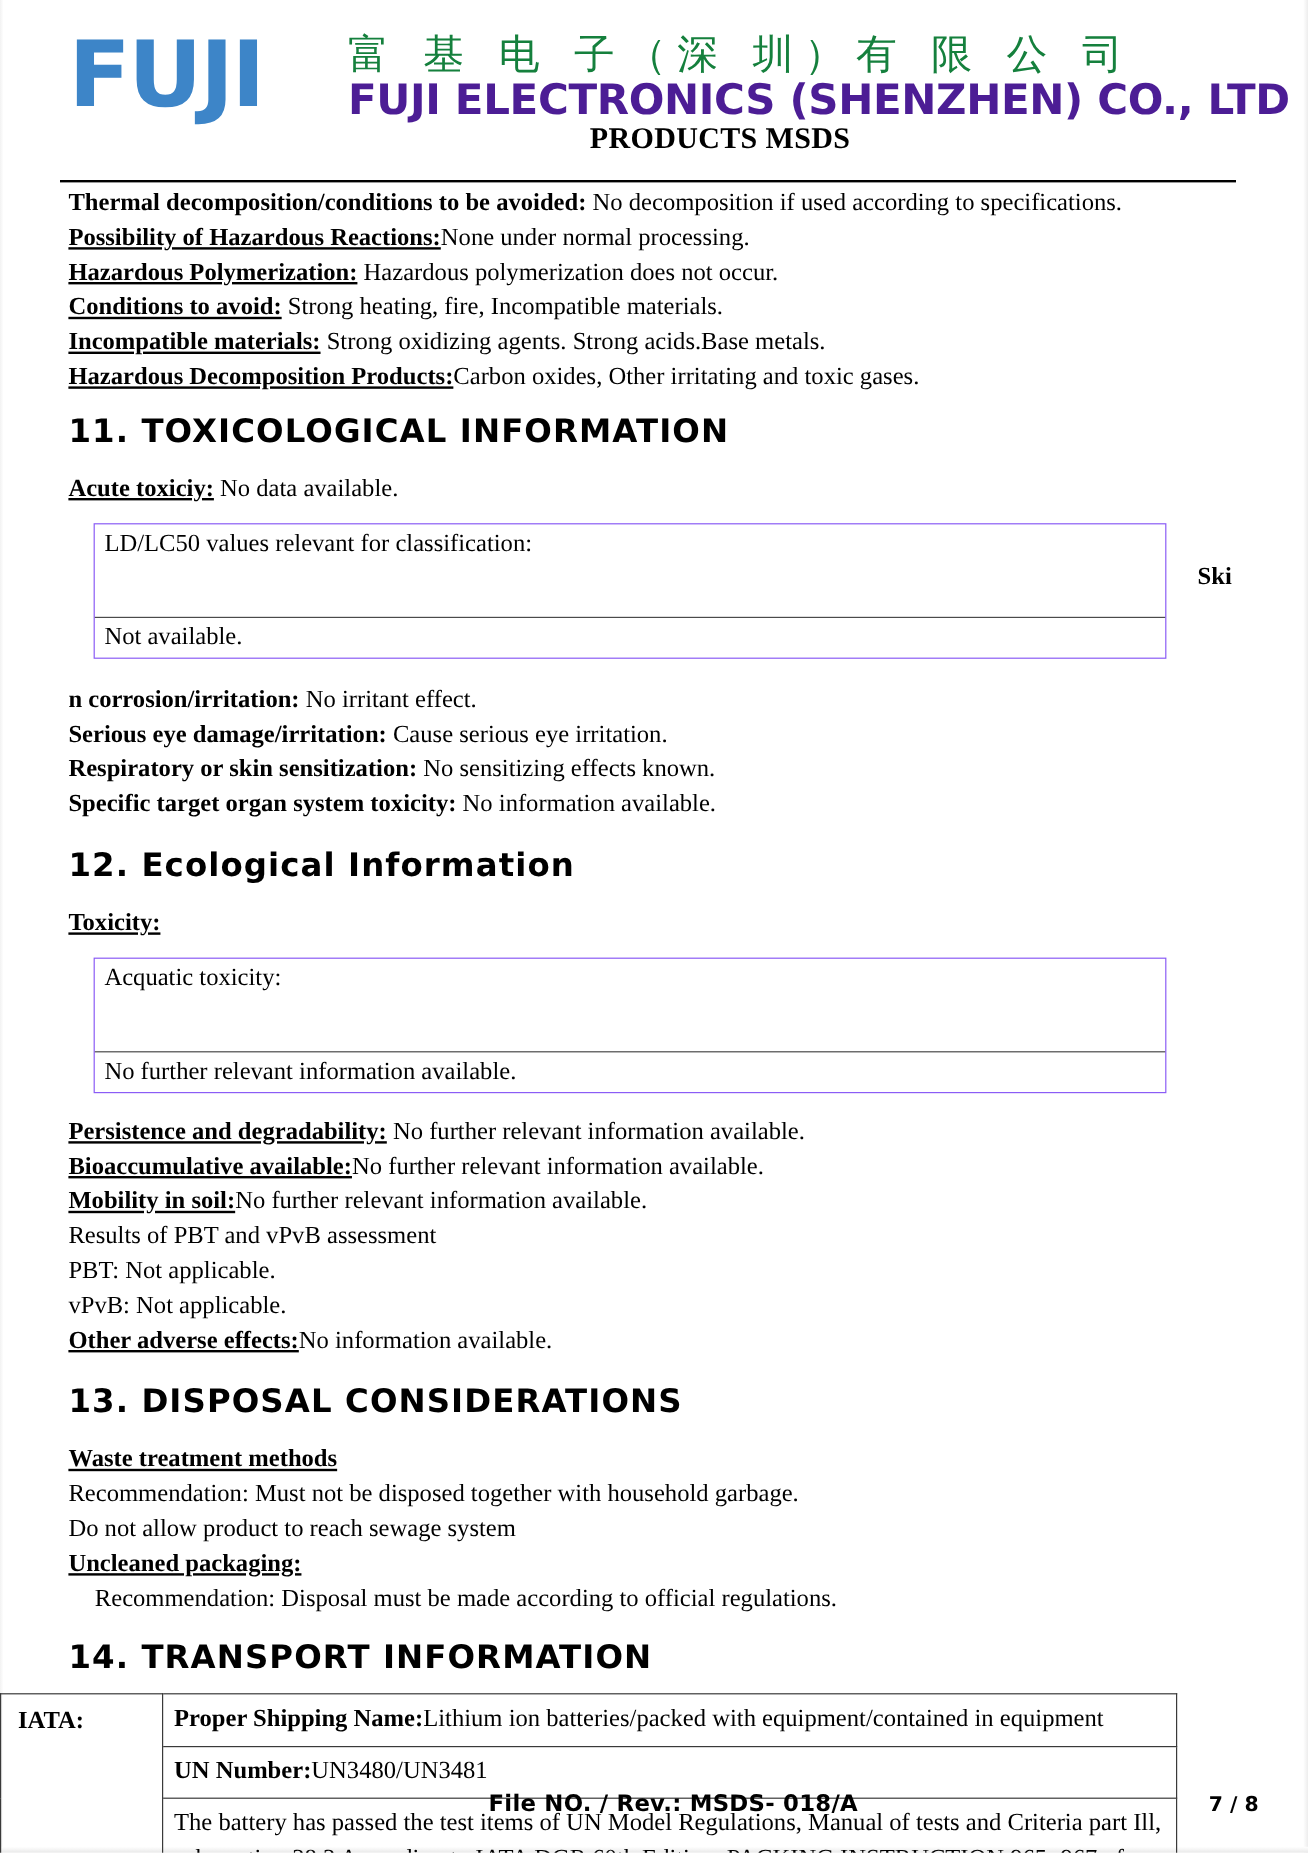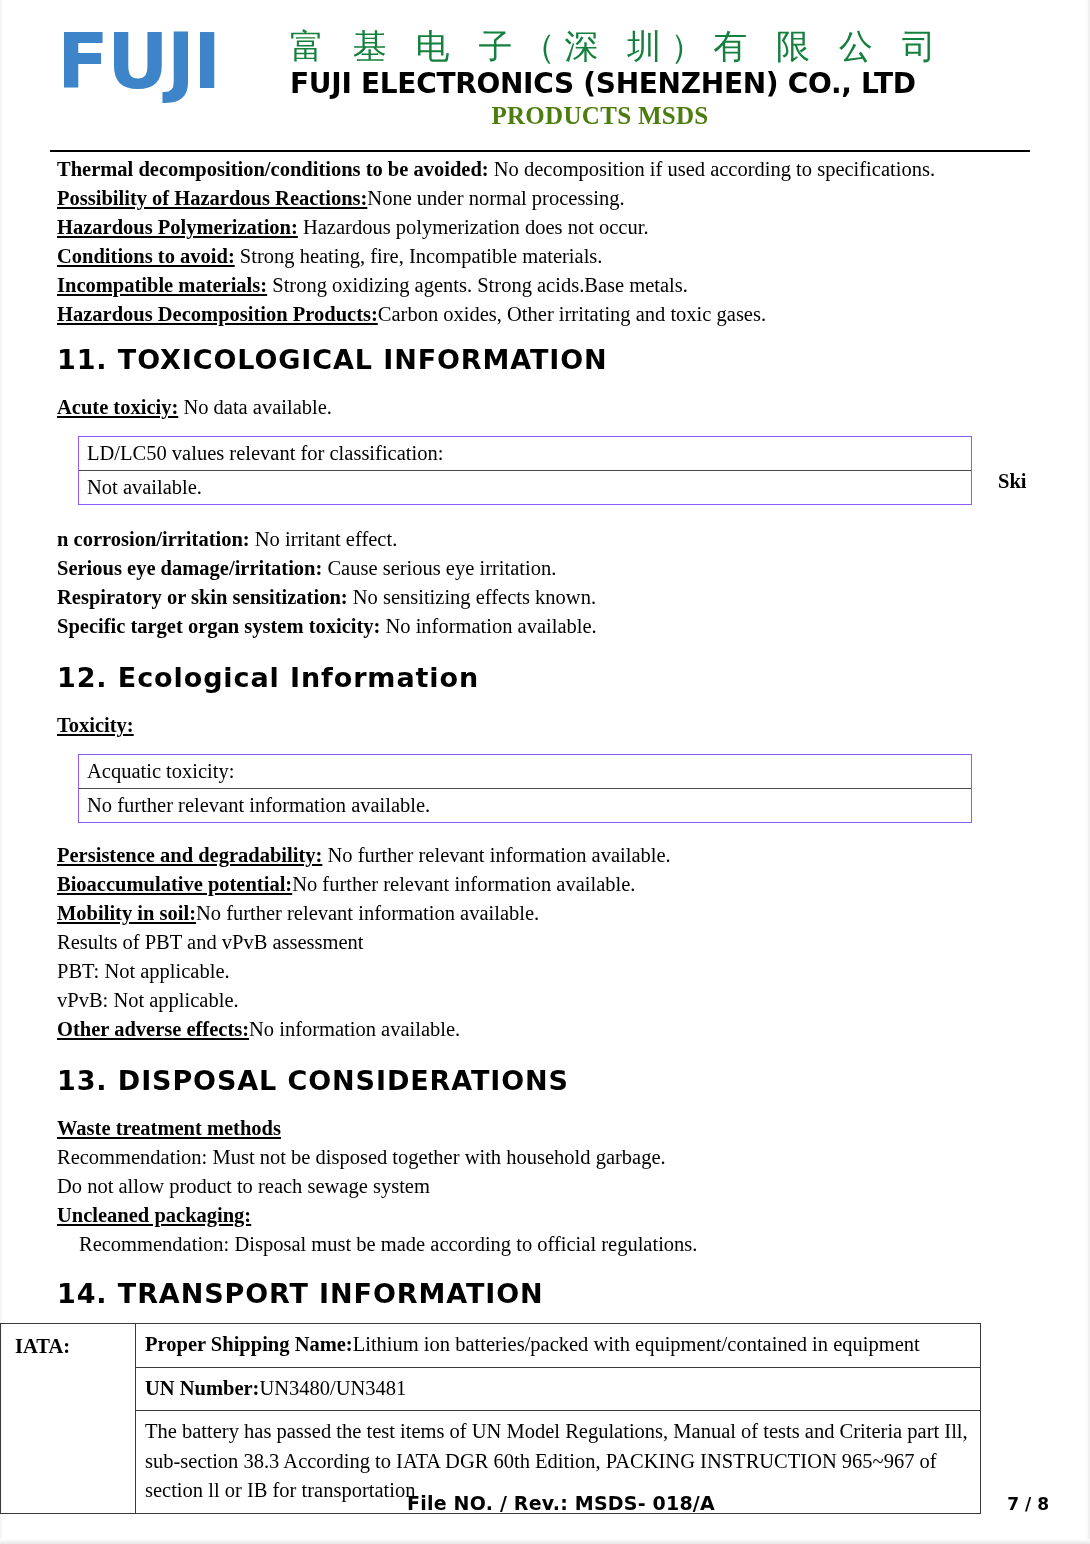--- a/index.html
+++ b/index.html
@@ -69,32 +69,32 @@
     font-size: 34px;
     line-height: 44px;
     letter-spacing: 9px;
     color: #15803d;
     font-weight: 500;
     white-space: nowrap;
   }
   .company-en {
     font-family: "DejaVu Sans", "Liberation Sans", sans-serif;
     font-weight: bold;
-    font-size: 28px;
+    font-size: 35px;
+    line-height: 32px;
+    color: #4c1d95;
+    letter-spacing: -0.3px;
+    white-space: nowrap;
+  }
+  .products-msds {
+    font-family: "Liberation Serif", "DejaVu Serif", serif;
+    font-weight: bold;
+    font-size: 25px;
     line-height: 32px;
     color: #000000;
-    letter-spacing: -0.3px;
-    white-space: nowrap;
-  }
-  .products-msds {
-    font-family: "Liberation Serif", "DejaVu Serif", serif;
-    font-weight: bold;
-    font-size: 25px;
-    line-height: 32px;
-    color: #4d7c0f;
     letter-spacing: 0.3px;
   }
   .header-rule {
     position: absolute;
     left: 50px;
     top: 150px;
     width: 980px;
     height: 0;
     border-top: 2px solid #000;
   }
@@ -143,20 +143,21 @@
     box-sizing: border-box;
   }
   .box .row {
     padding: 3px 0 3px 8px;
     font-size: 20.5px;
     line-height: 27px;
     box-sizing: border-box;
   }
   .box .row + .row {
     border-top: 1px solid #4a4a4a;
+    margin-top: 44px;
   }
 
   
   .ski-frag {
     position: absolute;
     left: 998px;
     top: 469px;
     font-size: 20.5px;
     font-weight: bold;
     line-height: 24px;
@@ -304,21 +305,21 @@
       <div class="row">No further relevant information available.</div>
     </div>
 
     <div class="gap-18"></div>
 
     <div>
       <div class="line">
         <b class="lbl-u">Persistence and degradability:</b><span class="plain"> No further relevant information available.</span>
       </div>
       <div class="line">
-        <b class="lbl-u">Bioaccumulative potential:</b><span class="plain">No further relevant information available.</span>
+        <b class="lbl-u">Bioaccumulative available:</b><span class="plain">No further relevant information available.</span>
       </div>
       <div class="line">
         <b class="lbl-u">Mobility in soil:</b><span class="plain">No further relevant information available.</span>
       </div>
       <div class="line">Results of PBT and vPvB assessment</div>
       <div class="line">PBT: Not applicable.</div>
       <div class="line">vPvB: Not applicable.</div>
       <div class="line">
         <b class="lbl-u">Other adverse effects:</b><span class="plain">No information available.</span>
       </div>

